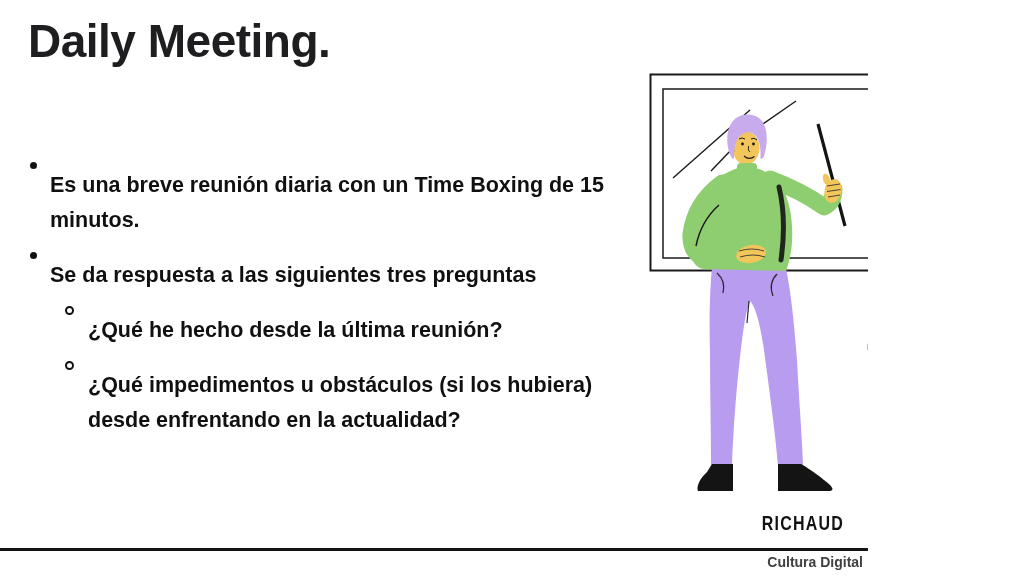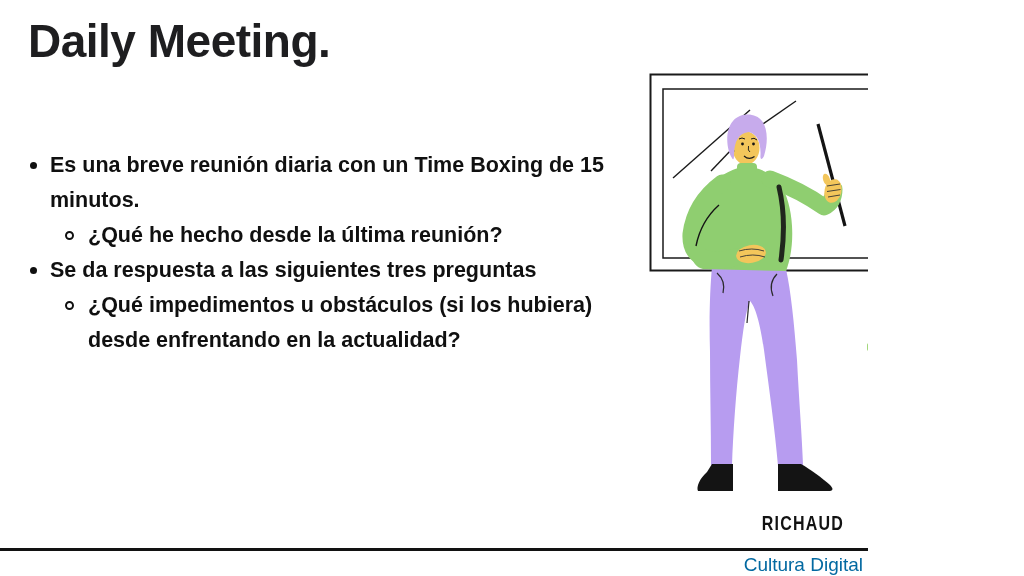--- a/index.html
+++ b/index.html
@@ -25,37 +25,37 @@
   .bullet.sub { margin-left:35px; }
   .bullet.sub .marker-wrap { flex:0 0 23px; }
   .dot {
     display:block; width:7px; height:7px; margin-top:14px;
     border-radius:50%; background:#101010;
   }
   .ring {
     display:block; width:5px; height:5px; margin-top:13px;
     border:2px solid #101010; border-radius:50%; background:transparent;
   }
-  .bullet .txt { max-width:578px; }
+  .bullet .txt { max-width:578px;margin-top:20px; }
   .bullet.sub .txt { max-width:535px; }
 
   .illustration { position:absolute; left:640px; top:60px; width:384px; height:460px; }
 
   .footer-line {
     position:absolute; left:0; top:548px; width:1024px; height:3px;
     background:#121212;
   }
   .brand {
     position:absolute; right:24px; top:517px;
     font-size:16px; font-weight:800; letter-spacing:1.2px; color:#121212;
     transform:scaleY(1.22); transform-origin:100% 100%;
   }
   .tagline {
     position:absolute; right:5px; top:554px;
-    font-size:19px; font-weight:400; color:#0369a1;
+    font-size:14px; font-weight:700; color:#404040;
   }
 
   
   .f-green  { fill:var(--c-sweater_green,#8FCE70); }
   .s-green  { stroke:var(--c-sweater_green,#8FCE70); }
   .f-green2 { fill:var(--c-desk_green,#A3D87C); }
   .s-green2 { stroke:var(--c-desk_green,#A3D87C); }
   .f-purple { fill:var(--c-pants_purple,#B79CF0); }
   .f-hair   { fill:var(--c-hair_purple,#C7ABEC); }
   .f-globe  { fill:var(--c-globe_purple,#BD9FF0); }
@@ -70,31 +70,31 @@
 
   <h1 class="title">Daily Meeting.</h1>
 
   <ul class="bullets">
     <li class="bullet">
       <span class="marker-wrap">
           <span class="dot"></span>
         </span>
       <span class="txt">Es una breve reunión diaria con un Time Boxing de 15 minutos.</span>
     </li>
+    <li class="bullet">
+      <span class="marker-wrap">
+          <span class="dot"></span>
+        </span>
+      <span class="txt">Se da respuesta a las siguientes tres preguntas</span>
+    </li>
     <li class="bullet sub">
       <span class="marker-wrap">
           <span class="ring"></span>
         </span>
       <span class="txt">¿Qué he hecho desde la última reunión?</span>
-    </li>
-    <li class="bullet">
-      <span class="marker-wrap">
-          <span class="dot"></span>
-        </span>
-      <span class="txt">Se da respuesta a las siguientes tres preguntas</span>
     </li>
     <li class="bullet sub">
       <span class="marker-wrap">
           <span class="ring"></span>
         </span>
       <span class="txt">¿Qué impedimentos u obstáculos (si los hubiera) desde enfrentando en la actualidad?</span>
     </li>
   </ul>
 
   <svg class="illustration" viewBox="0 0 384 460" role="img" aria-label="Teacher with purple hair and green sweater holding a pointer in front of a whiteboard, next to a green desk with a globe, stacked books and a pencil cup">

